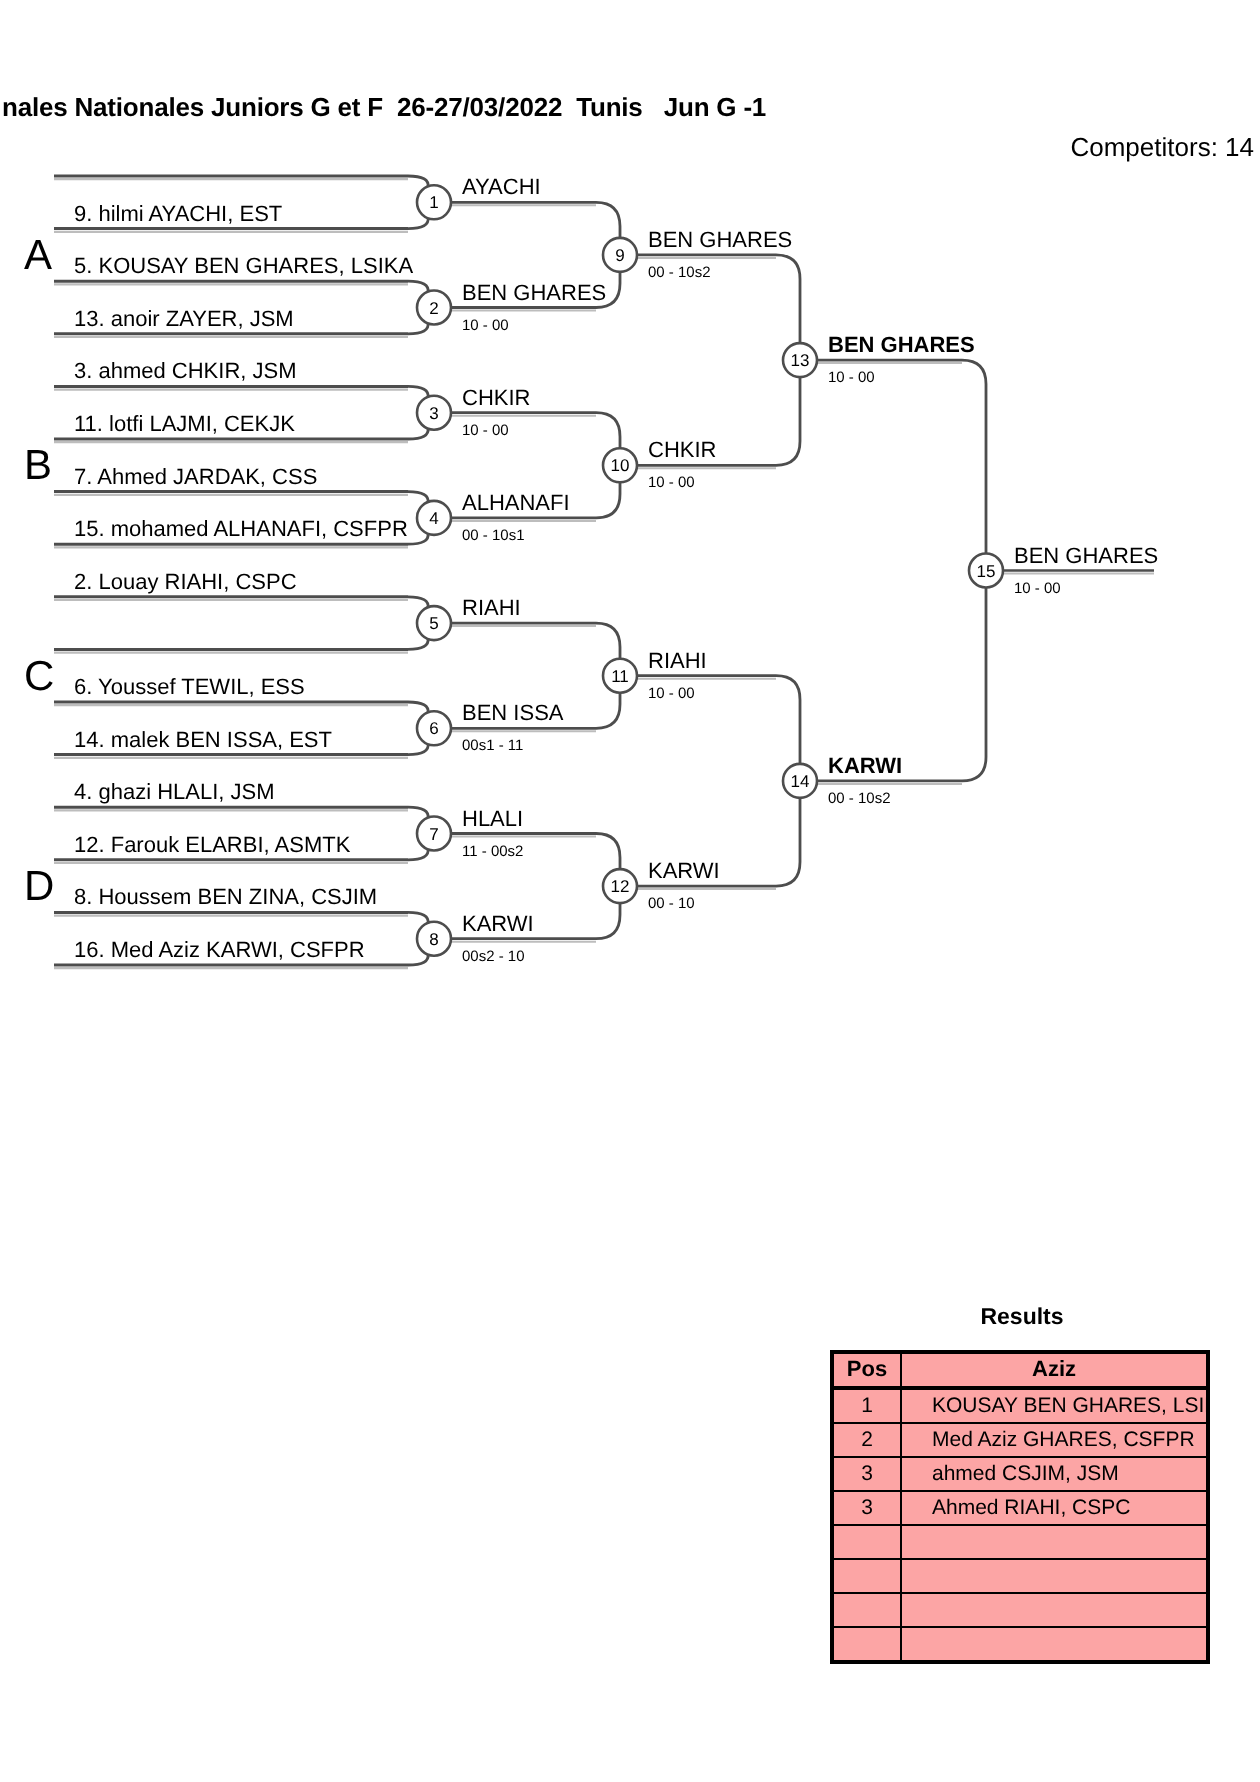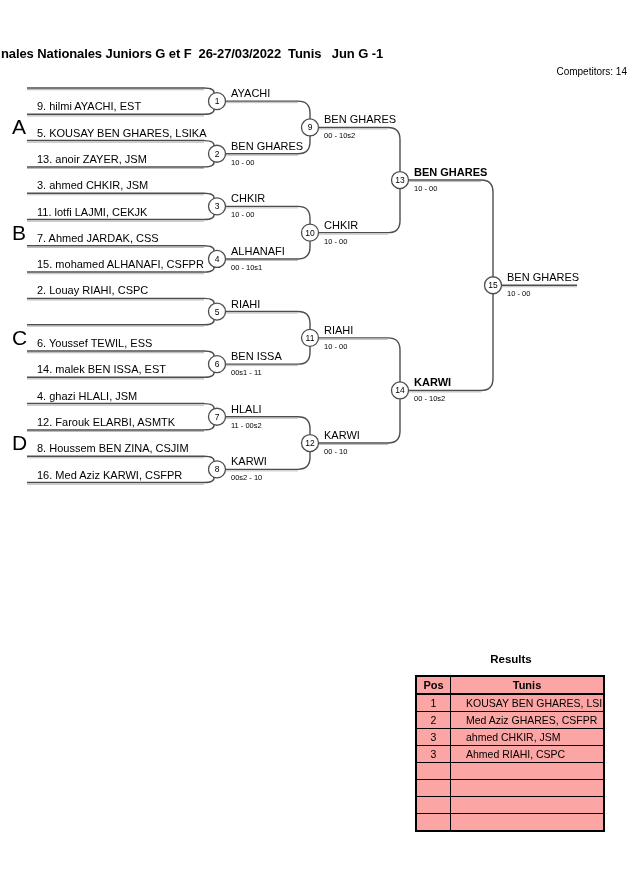--- a/index.html
+++ b/index.html
@@ -5,21 +5,21 @@
   html,body{margin:0;padding:0;}
   body{
     width:630px;height:891px;position:relative;background:#ffffff;
     font-family:"Liberation Sans",sans-serif;overflow:hidden;color:#000;
   }
   .title{
     position:absolute;left:1px;top:46px;font-size:13px;font-weight:bold;
     white-space:pre;letter-spacing:-0.1px;
   }
   .competitors{
-    position:absolute;top:66px;right:3px;font-size:10px;
+    position:absolute;top:66px;right:3px;font-size:13px;
   }
   #bracket-svg{position:absolute;left:0;top:0;}
   #bracket-svg text{font-family:"Liberation Sans",sans-serif;fill:#000;}
   .results-title{
     position:absolute;left:415px;top:653px;width:192px;text-align:center;
     font-size:11.5px;font-weight:bold;
   }
   table.results{
     position:absolute;left:415px;top:675px;width:190px;
     border-collapse:collapse;border:2px solid #000;table-layout:fixed;
@@ -208,35 +208,35 @@
     <text x="12" y="239.65000000000003" font-size="21">B</text>
     <text x="12" y="344.85" font-size="21">C</text>
     <text x="12" y="450.05" font-size="21">D</text>
   </svg>
 
 <div class="results-title">Results</div>
 <table class="results">
   <thead>
     <tr>
       <th class="pos-col">Pos</th>
-      <th>Tunis</th>
+      <th>Aziz</th>
     </tr>
   </thead>
   <tbody id="results-body">
       <tr>
         <td class="pos-col">1</td>
         <td class="name">KOUSAY BEN GHARES, LSIKA</td>
       </tr>
       <tr>
         <td class="pos-col">2</td>
         <td class="name">Med Aziz GHARES, CSFPR</td>
       </tr>
       <tr>
         <td class="pos-col">3</td>
-        <td class="name">ahmed CHKIR, JSM</td>
+        <td class="name">ahmed CSJIM, JSM</td>
       </tr>
       <tr>
         <td class="pos-col">3</td>
         <td class="name">Ahmed RIAHI, CSPC</td>
       </tr>
       <tr>
         <td class="pos-col"></td>
         <td class="name"></td>
       </tr>
       <tr>

